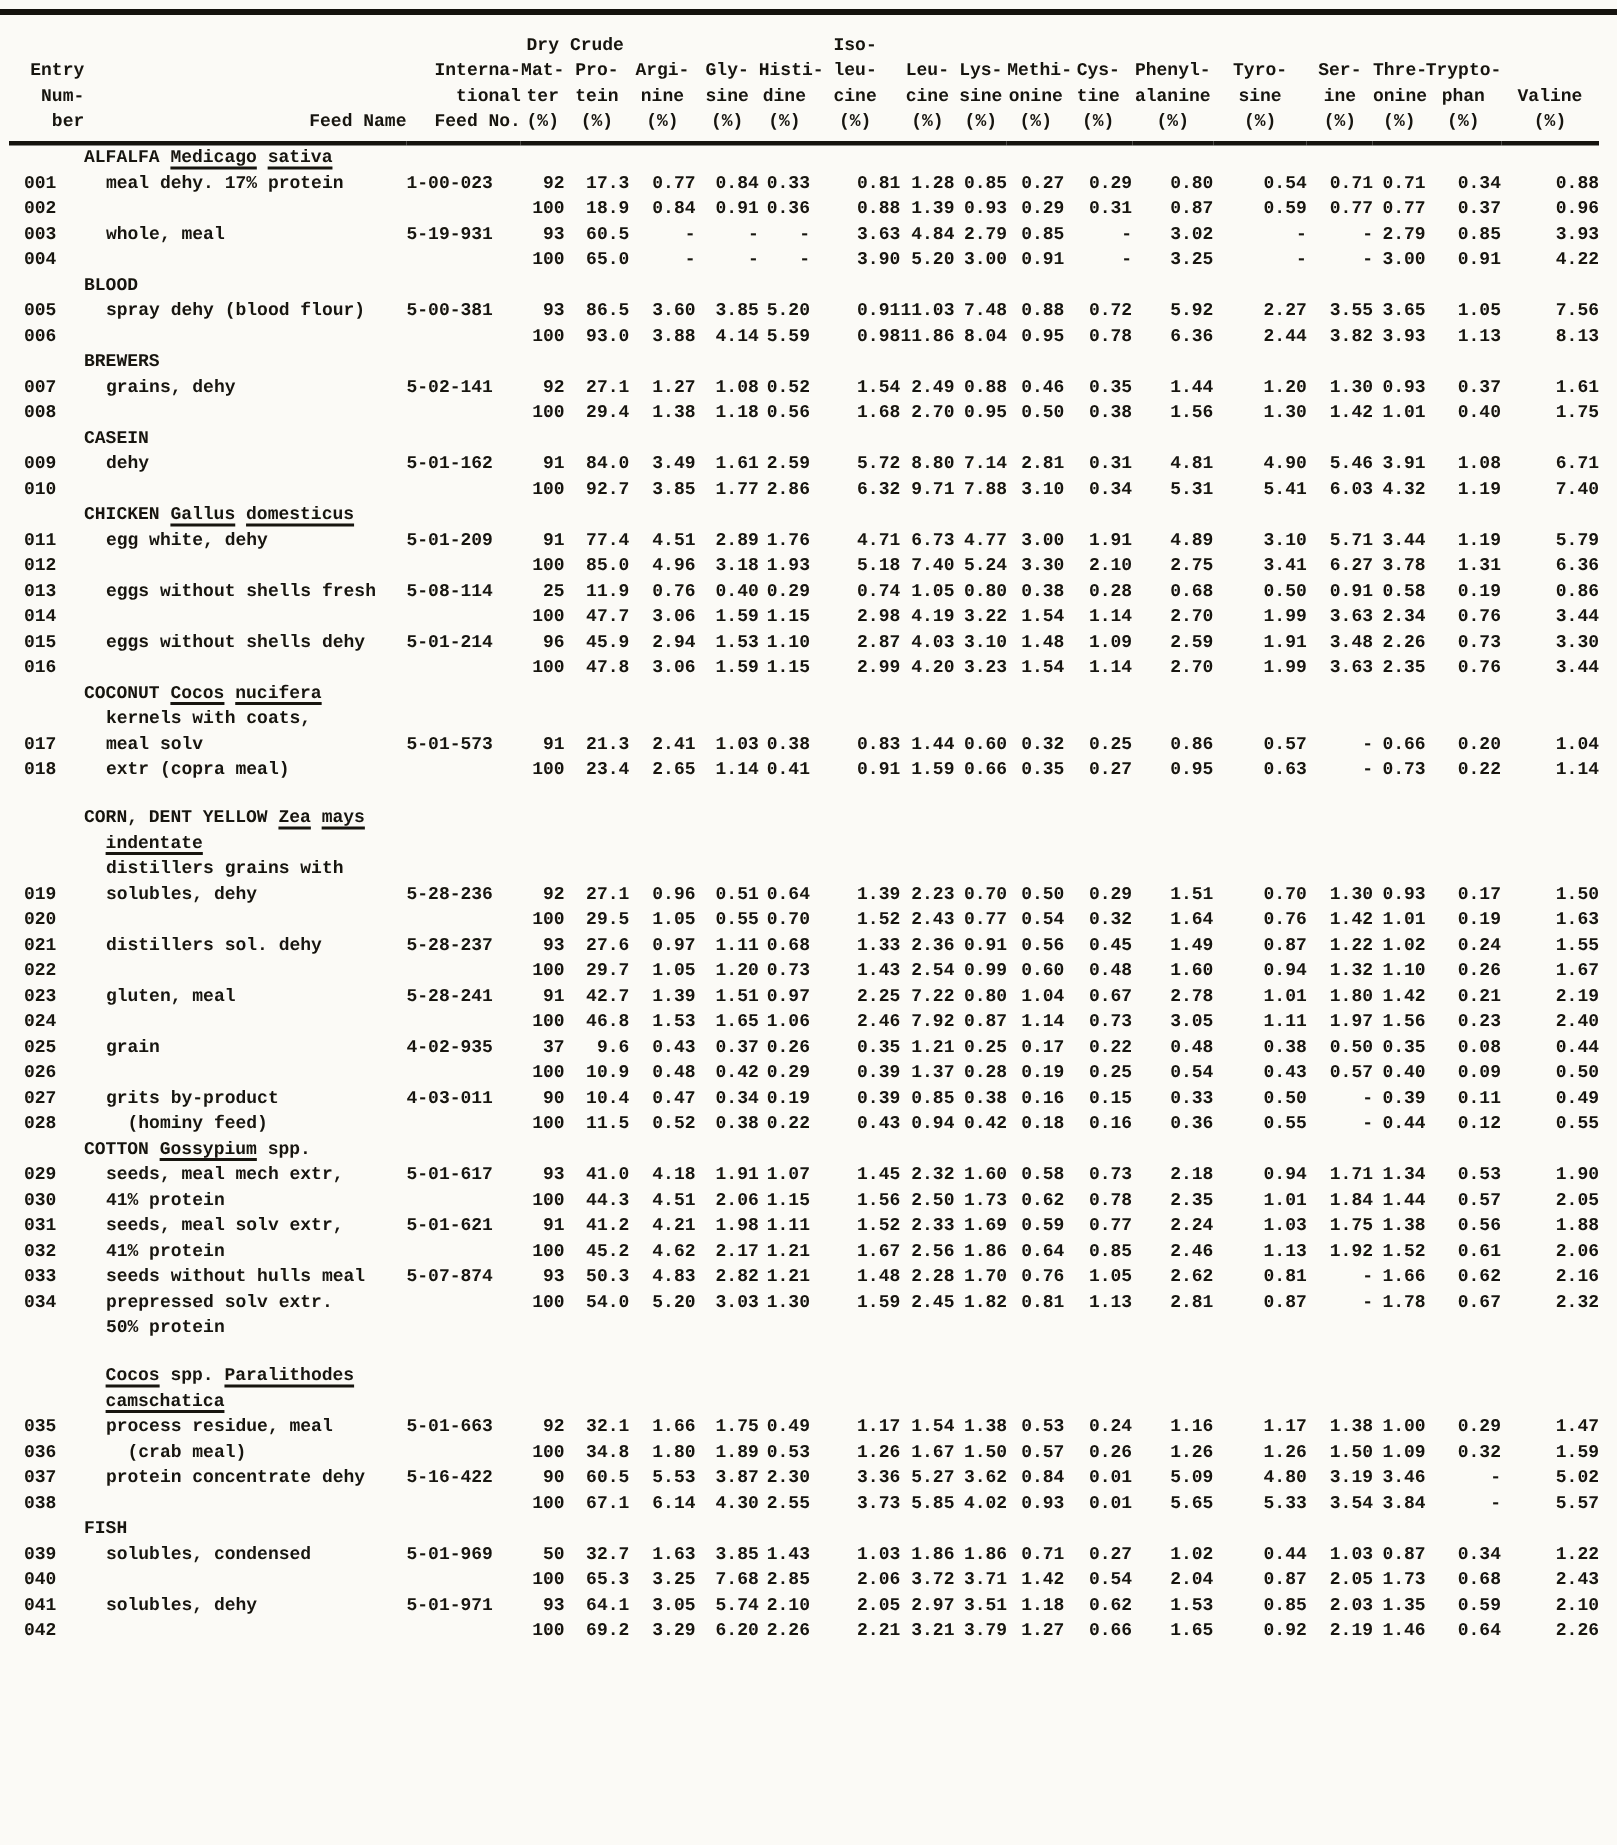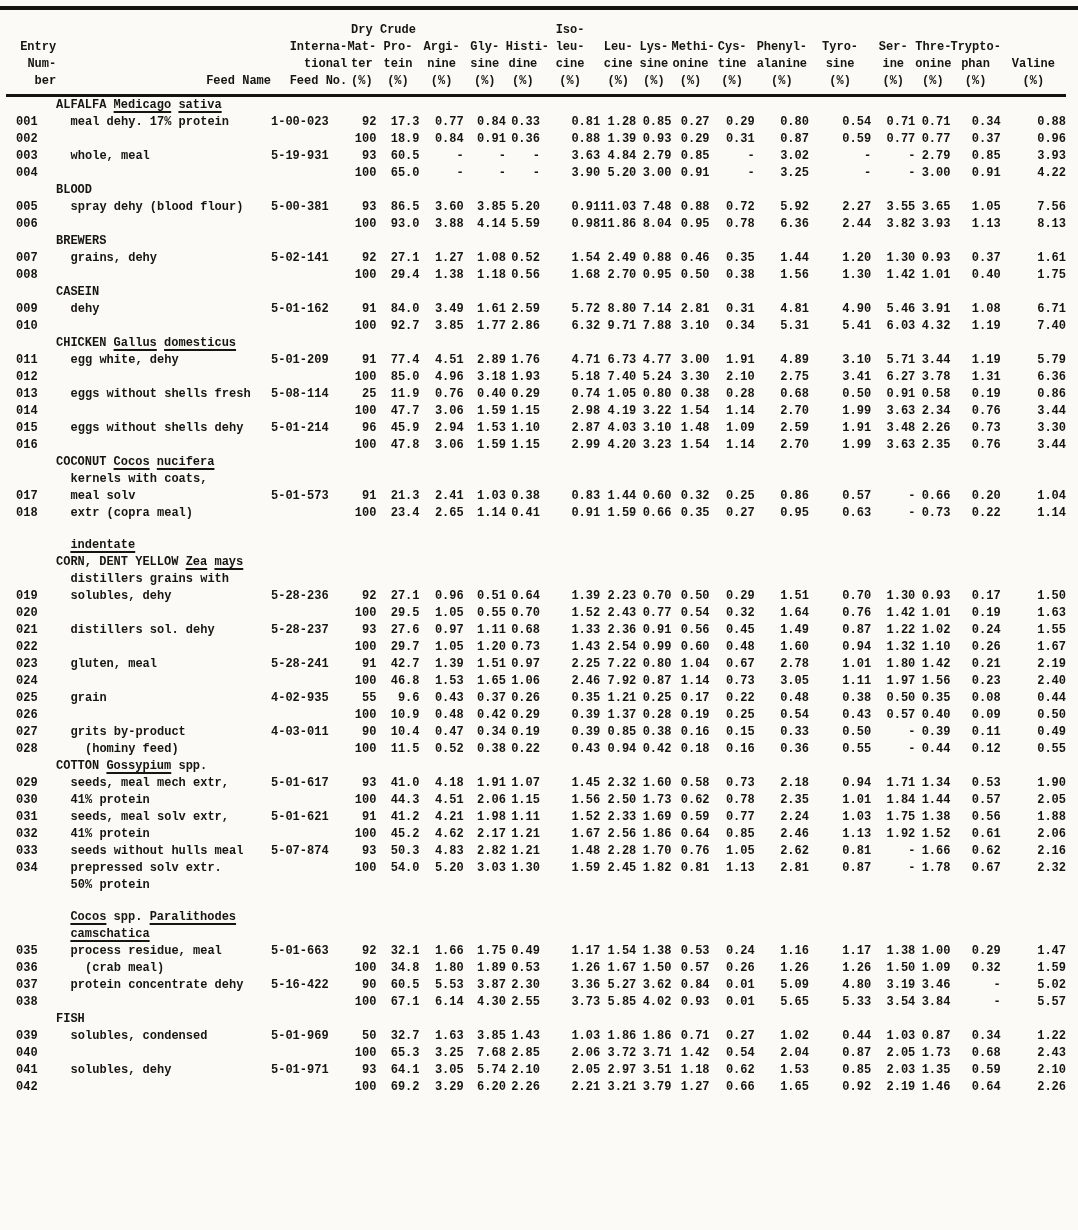--- a/index.html
+++ b/index.html
@@ -528,24 +528,24 @@
           <td class="num">0.63</td>
           <td class="num">-</td>
           <td class="num">0.73</td>
           <td class="num">0.22</td>
           <td class="num">1.14</td>
         </tr>
         <tr class="spacer">
           <td colspan="19"></td>
         </tr>
         <tr class="group-row">
+          <td colspan="19"><span>CORN, DENT YELLOW </span><span class="u">Zea</span><span> </span><span class="u">mays</span></td>
+        </tr>
+        <tr class="group-row">
           <td colspan="19"><span>  </span><span class="u">indentate</span></td>
-        </tr>
-        <tr class="group-row">
-          <td colspan="19"><span>CORN, DENT YELLOW </span><span class="u">Zea</span><span> </span><span class="u">mays</span></td>
         </tr>
         <tr class="va-bottom">
           <td class="entry">019</td>
           <td class="name">  distillers grains with
   solubles, dehy</td>
           <td class="feedno">5-28-236</td>
           <td class="num">92</td>
           <td class="num">27.1</td>
           <td class="num">0.96</td>
           <td class="num">0.51</td>
@@ -664,21 +664,21 @@
           <td class="num">1.11</td>
           <td class="num">1.97</td>
           <td class="num">1.56</td>
           <td class="num">0.23</td>
           <td class="num">2.40</td>
         </tr>
         <tr>
           <td class="entry">025</td>
           <td class="name">  grain</td>
           <td class="feedno">4-02-935</td>
-          <td class="num">55</td>
+          <td class="num">37</td>
           <td class="num">9.6</td>
           <td class="num">0.43</td>
           <td class="num">0.37</td>
           <td class="num">0.26</td>
           <td class="num">0.35</td>
           <td class="num">1.21</td>
           <td class="num">0.25</td>
           <td class="num">0.17</td>
           <td class="num">0.22</td>
           <td class="num">0.48</td>

